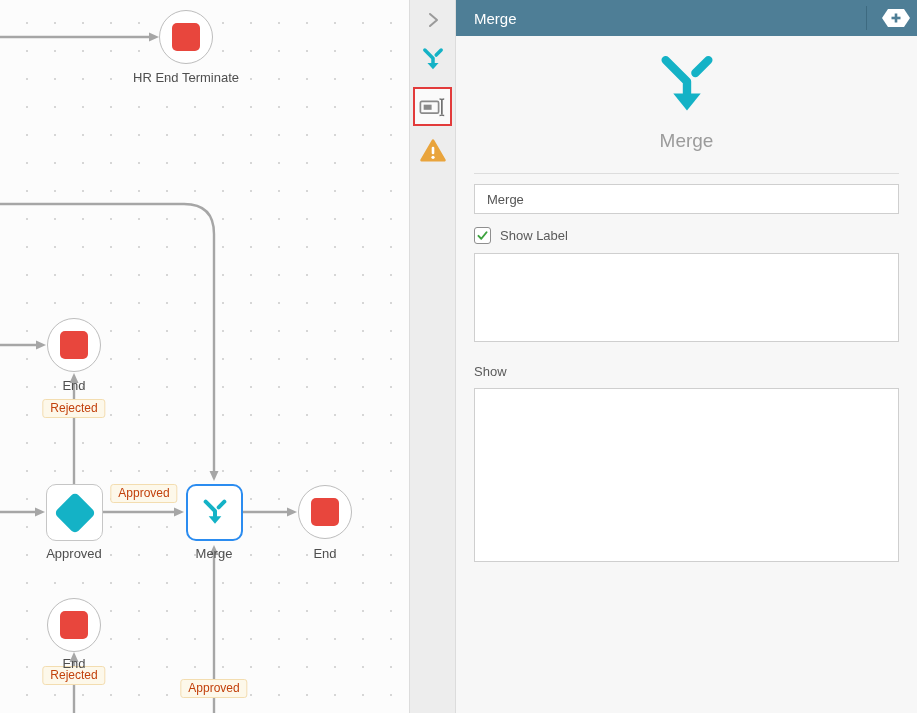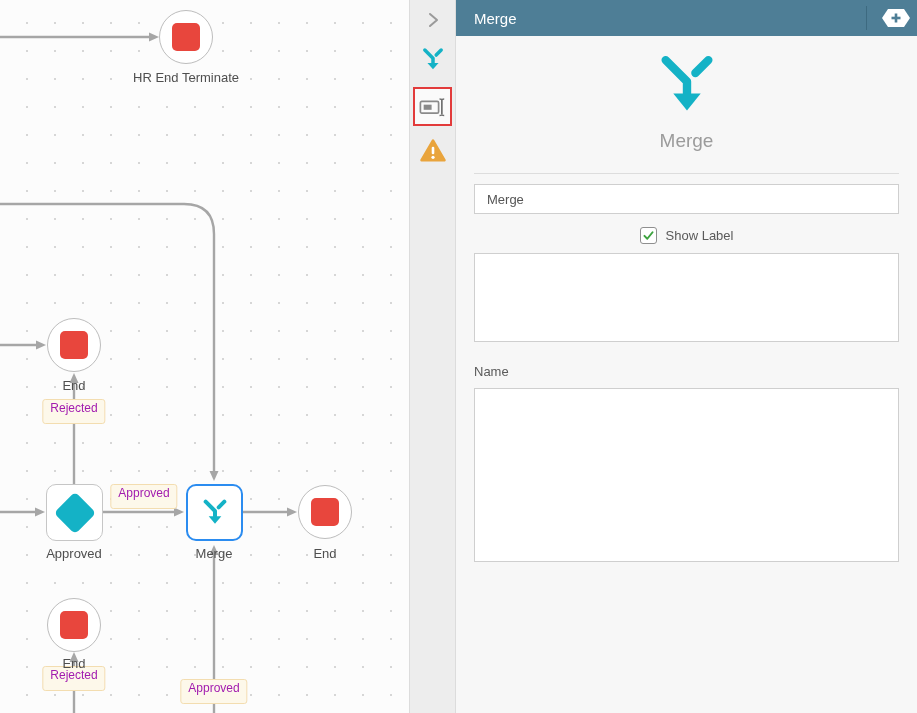--- a/index.html
+++ b/index.html
@@ -17,22 +17,22 @@
   .edges { position:absolute; left:0; top:0; z-index:1; }
   .node { position:absolute; z-index:4; display:flex; align-items:center; justify-content:center; background:#fff; }
   .circle-node { width:54px; height:54px; border:1.5px solid #bdbdbd; border-radius:50%; }
   .red-square { width:28px; height:28px; background:#e8463d; border-radius:5px; }
   .rect-node { width:57px; height:57px; border:1.5px solid #c6c6c6; border-radius:10px; }
   .rect-node.selected { border:2.5px solid #2b8cf0; }
   .diamond { width:30px; height:30px; background:#14b2c6; border-radius:5px; transform:rotate(45deg); }
   .node-label { position:absolute; z-index:3; width:140px; text-align:center; font-size:13px; color:#4f4f4f; }
   .badge {
     position:absolute; z-index:2; transform:translateX(-50%);
-    font-size:12px; color:#a21caf; background:#fdf8ea;
-    border:1px solid #f3ddb0; border-radius:3px; padding:1px 7px 8px; white-space:nowrap;
+    font-size:12px; color:#c2410c; background:#fdf8ea;
+    border:1px solid #f3ddb0; border-radius:3px; padding:1px 7px 2px; white-space:nowrap;
   }
   .badge.ontop { z-index:5; }
 
   
   .strip {
     width:47px; flex:none; background:#ededed; border-left:1px solid #dcdcdc; border-right:1px solid #dcdcdc;
     display:flex; flex-direction:column; align-items:center;
   }
   .strip-collapse { margin-top:10px; width:20px; height:20px; cursor:pointer; }
   .tool { margin-top:16px; display:flex; align-items:center; justify-content:center; cursor:pointer; }
@@ -55,21 +55,21 @@
   .hero-sub { font-size:12.5px; color:#555; margin-top:6px; }
   .divider { border:none; border-top:1px solid #ddd; margin-top:21px; }
 
   .field-label { font-size:13px; color:#5a5a5a; }
   .lbl-name { margin-top:24px; }
   .text-input {
     margin-top:10px; width:100%; height:30px; border:1px solid #cfcfcf; background:#fff;
     font-family:inherit; font-size:13px; color:#555; padding:0 12px; outline:none;
   }
   .reset { margin-top:12px; text-align:right; font-size:13px; color:#c9c9c9; cursor:pointer; }
-  .check-row { margin-top:13px; display:flex; align-items:center;justify-content:center; }
+  .check-row { margin-top:13px; display:flex; align-items:center; }
   .checkbox {
     width:17px; height:17px; background:#fff; border:1px solid #8f8f8f; border-radius:3px;
     display:flex; align-items:center; justify-content:center; cursor:pointer;
   }
   .check-row .field-label { margin-left:9px; }
   .lbl-desc { margin-top:20px; }
   .area {
     margin-top:9px; width:100%; border:1px solid #cfcfcf; background:#fff; resize:none;
     font-family:inherit; font-size:13px; color:#555; padding:8px 12px; outline:none; display:block;
   }
@@ -214,18 +214,18 @@
         <span class="checkbox">
           <svg width="13" height="13" viewBox="0 0 16 16">
             <path d="M3 8.5 L6.5 12 L13 4" fill="none" stroke="#3da33f" stroke-width="2.4" stroke-linecap="round" stroke-linejoin="round"></path>
           </svg>
         </span>
         <span class="field-label">Show Label</span>
       </div>
 
       <textarea class="area area-desc" style=""></textarea>
 
-      <div class="field-label lbl-notes">Name</div>
+      <div class="field-label lbl-notes">Show</div>
       <textarea class="area area-notes" style=""></textarea>
 
     </div>
   </div>
 </div>
 
 </body></html>

